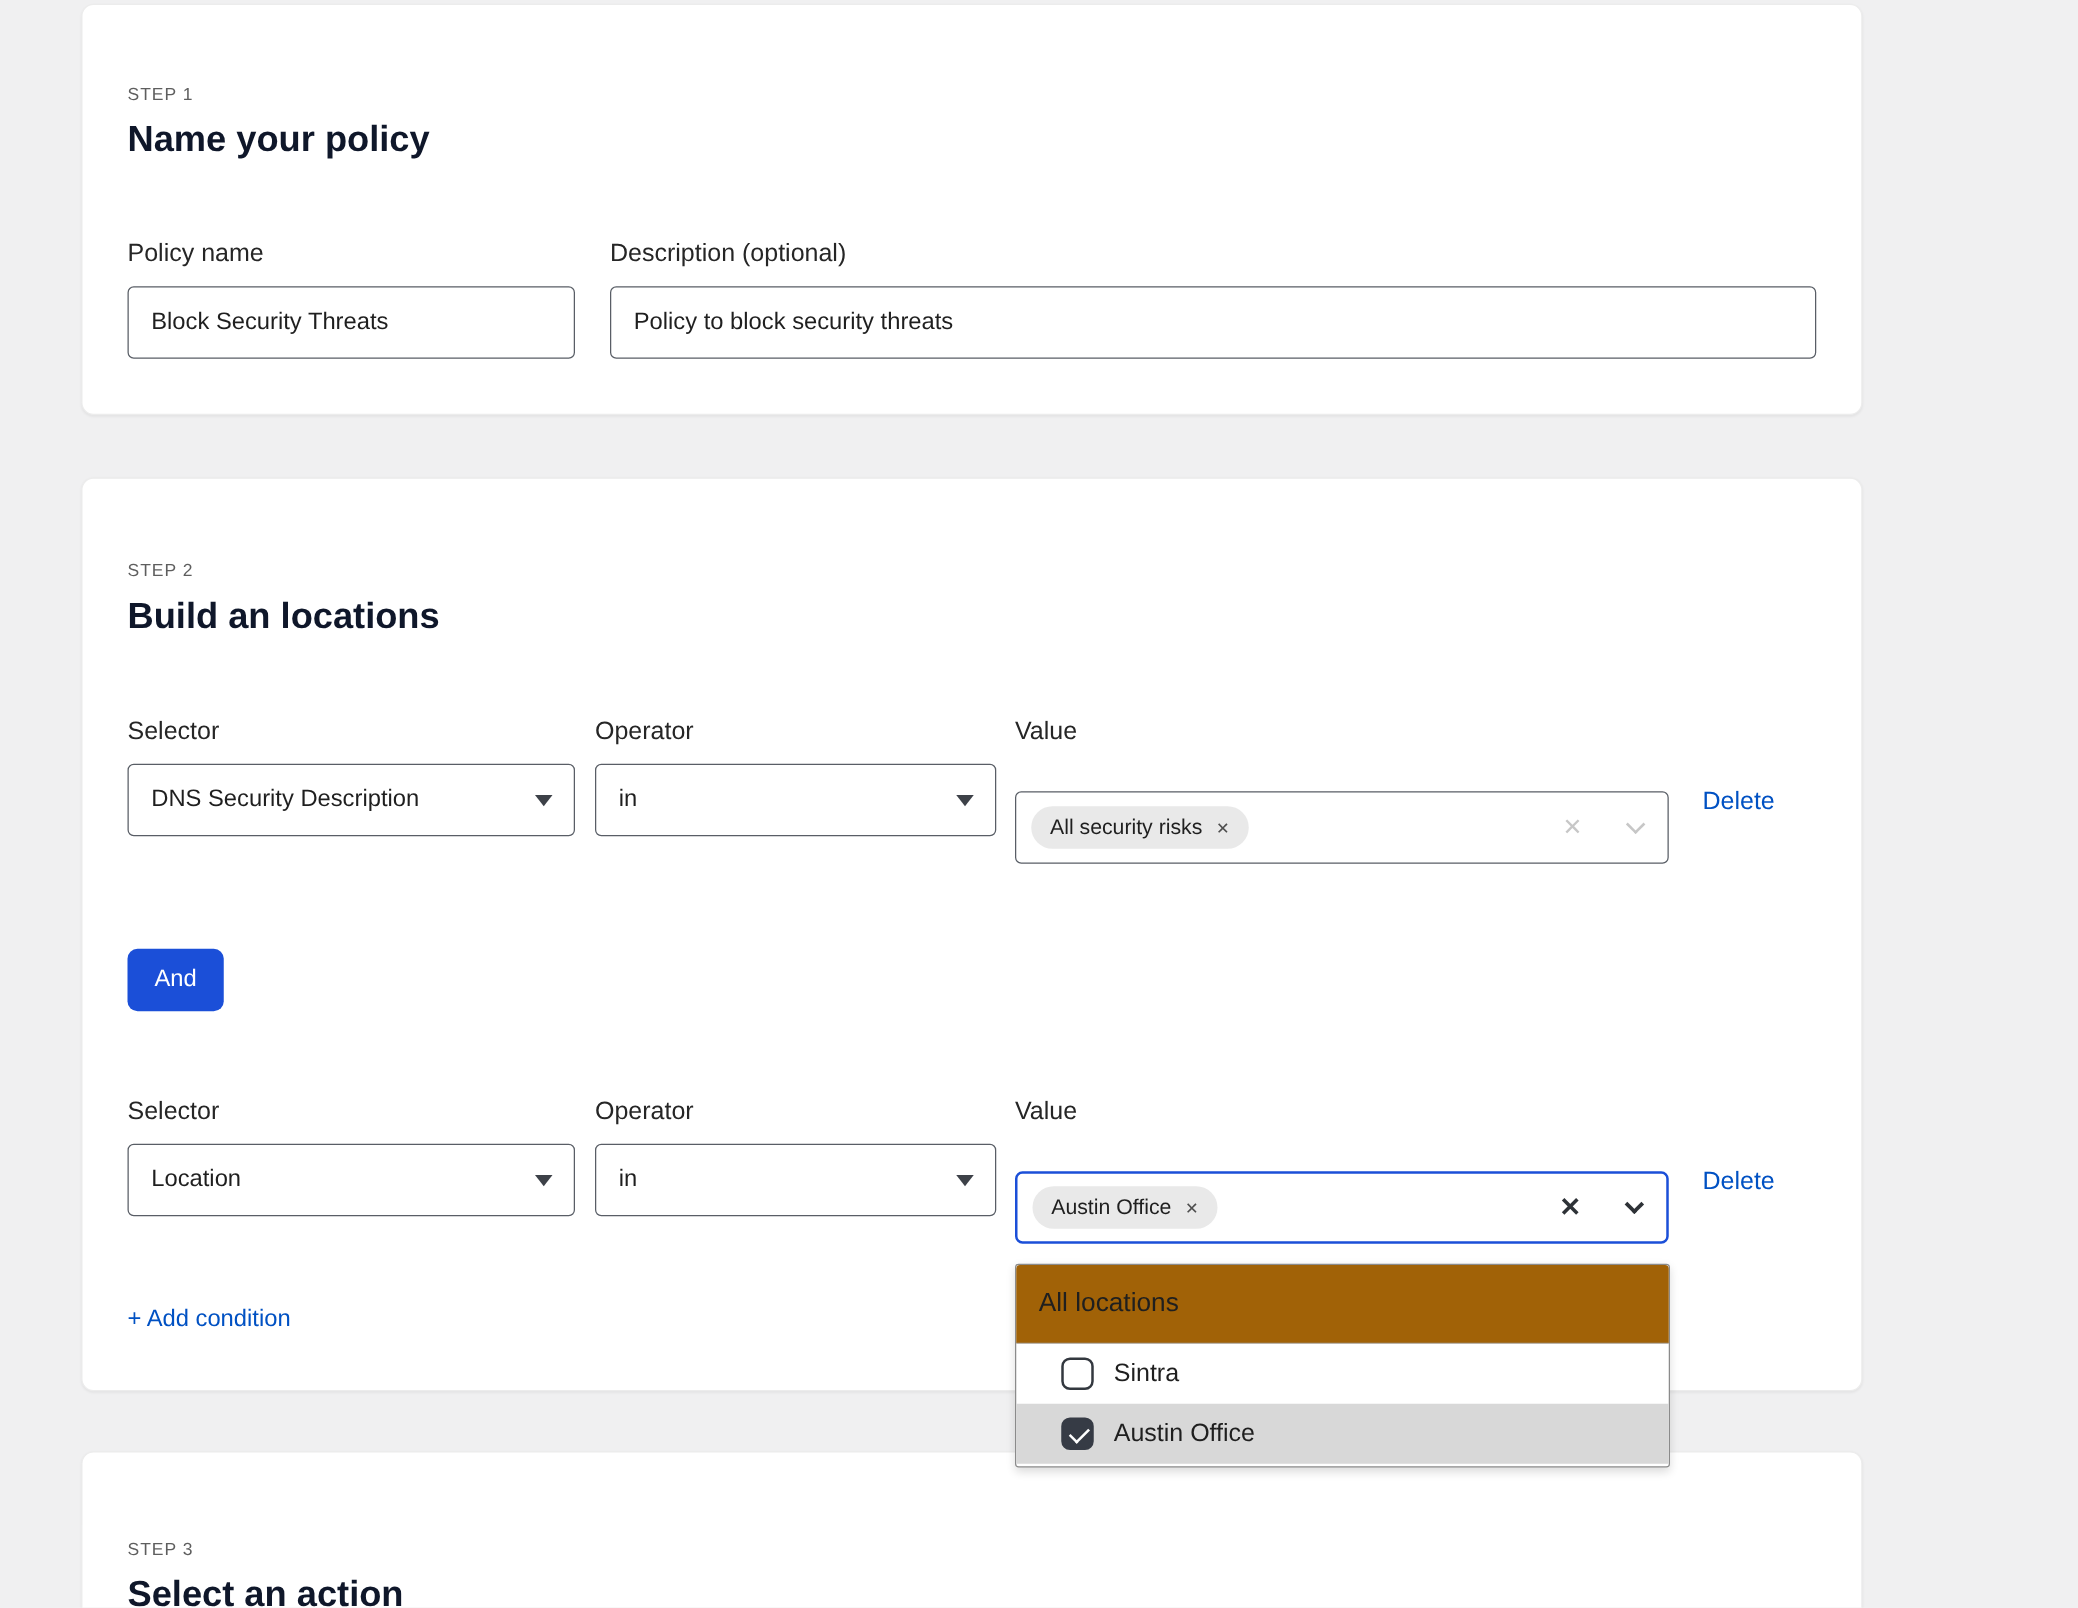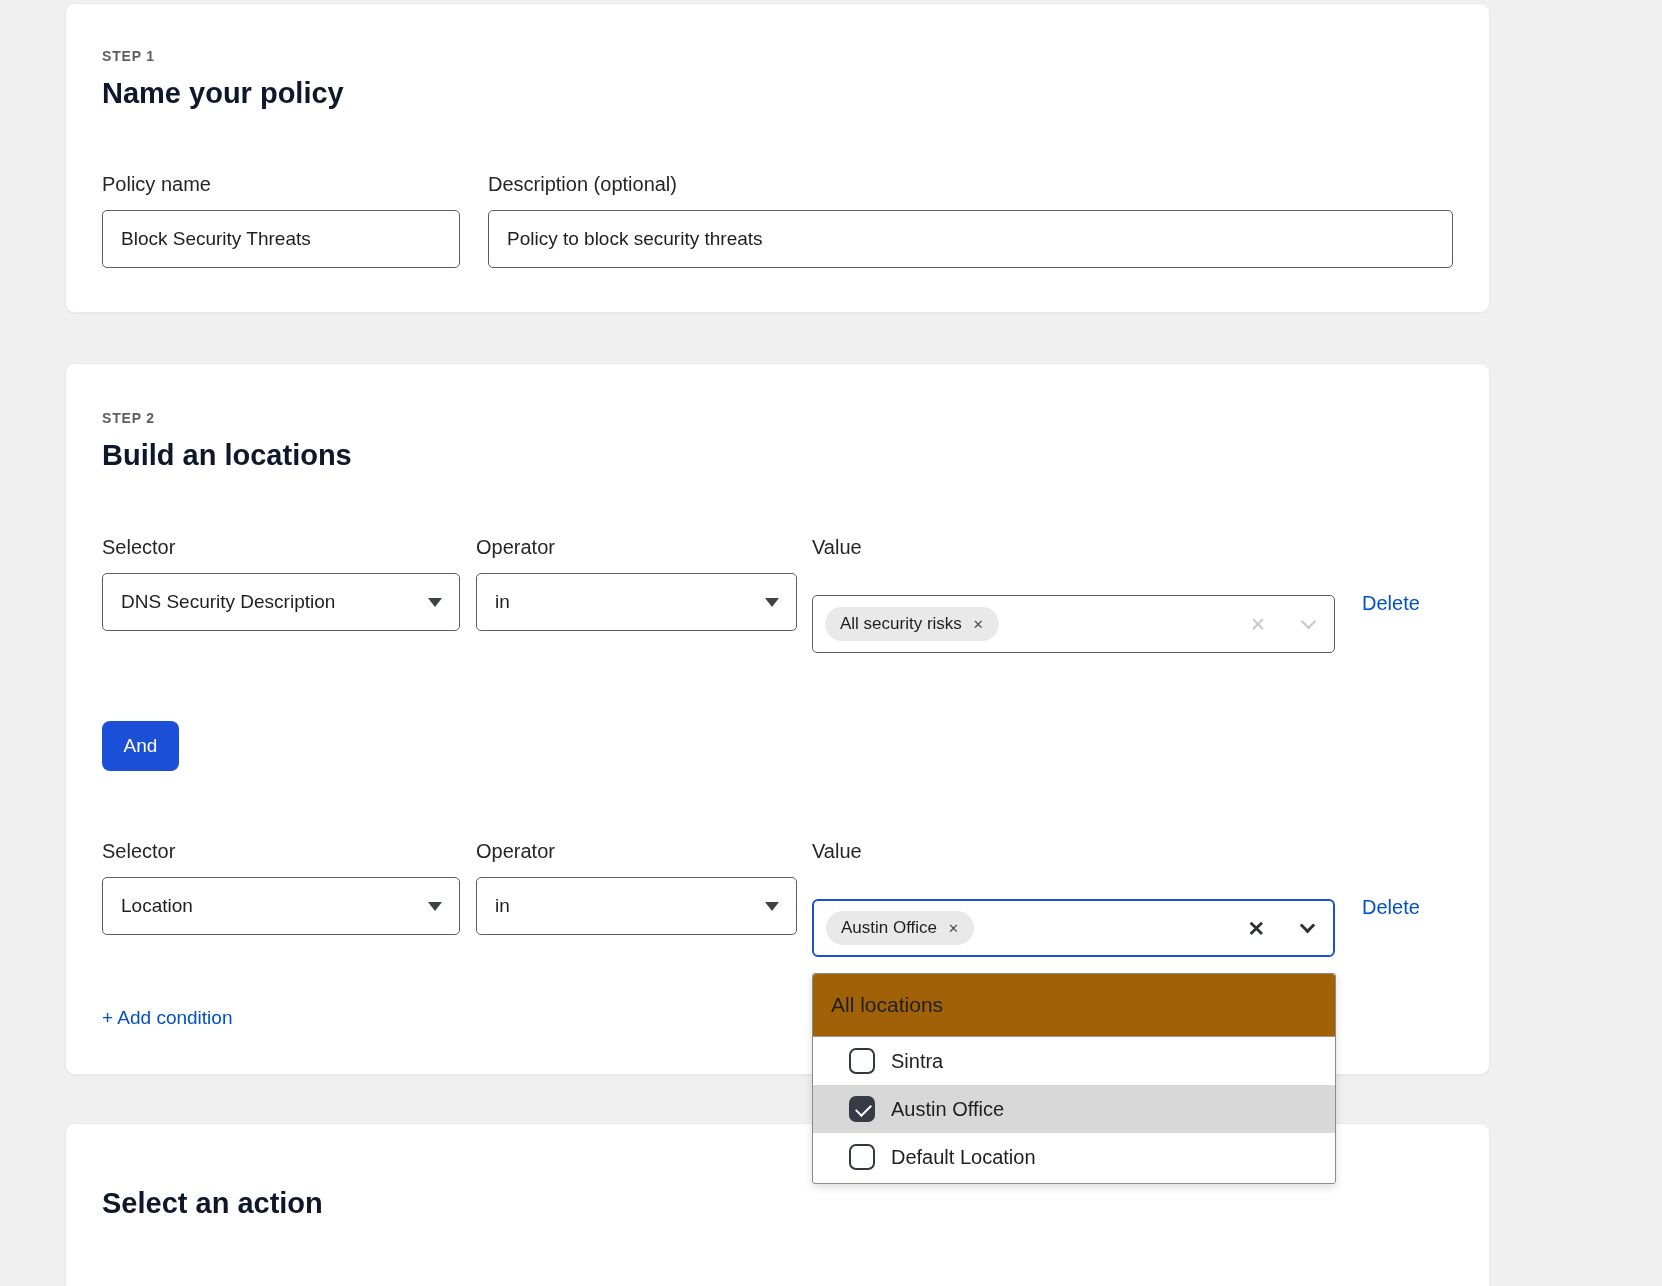--- a/index.html
+++ b/index.html
@@ -15,22 +15,22 @@
     background:#ffffff;
     border:1px solid #ececec;
     border-radius:10px;
     box-shadow:0 1px 2px rgba(0,0,0,0.05);
   }
   .card1 { margin-top:3px; padding:44px 36px 44px; }
   .card2 { margin-top:50px; padding:46px 36px 45px; position:relative; }
   .card3 { margin-top:48px; padding:50px 36px; height:240px; }
 
   .step-label {
-    font-size:14px; font-weight:700; letter-spacing:.8px;
-    color:#5e5e5e; line-height:16px;
+    font-size:14px; font-weight:400; letter-spacing:.8px;
+    color:#5e5e5e; line-height:16px;margin-top:19px;
   }
   .card-title { margin-top:12px; font-size:29px; font-weight:700; color:#0f172a; line-height:34px; }
 
   .fields-row { display:flex; gap:28px; margin-top:62px; }
   .field-label { display:block; font-size:20px; color:#262626; margin-bottom:14px; line-height:24px; }
   .text-input {
     height:58px; width:100%;
     border:1px solid #595e66; border-radius:5px;
     padding:0 18px; font-size:19px; color:#1f1f1f;
     background:#fff; font-family:inherit;
@@ -221,30 +221,27 @@
         <div class="dropdown">
           <div class="dd-header">All locations</div>
           <div class="dd-option">
             <span class="checkbox"></span>
             <span>Sintra</span>
           </div>
           <div class="dd-option checked highlighted">
             <span class="checkbox"></span>
             <span>Austin Office</span>
           </div>
-          <div class="dd-option">
-            <span class="checkbox"></span>
-            <span>Default Location</span>
-          </div>
         </div>
       </div>
     </div>
     <div class="col-delete">
       <a class="link">Delete</a>
     </div>
   </div>
 
   <a class="link add-condition">+ Add condition</a>
 </section>
 
 <section class="card card3">
+  <div class="step-label">STEP 3</div>
   <h2 class="card-title">Select an action</h2>
 </section>
 
 </body></html>

